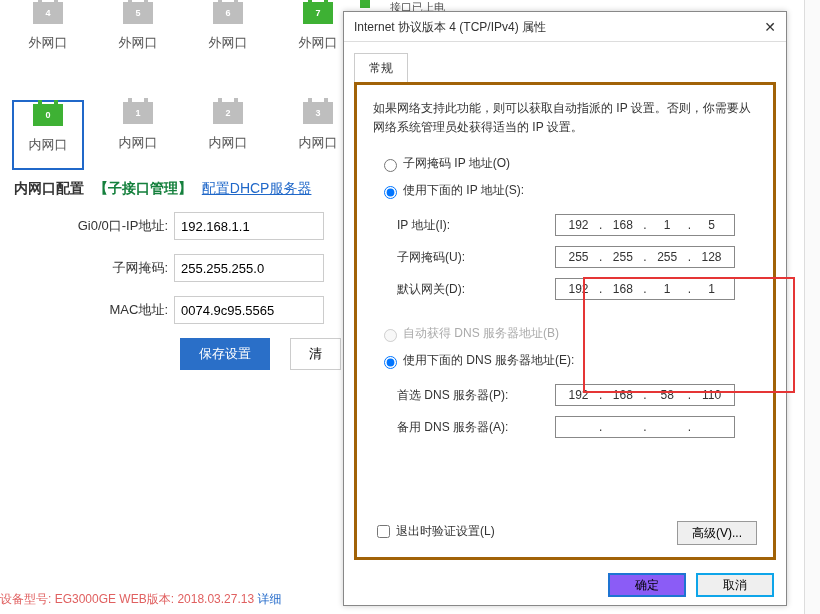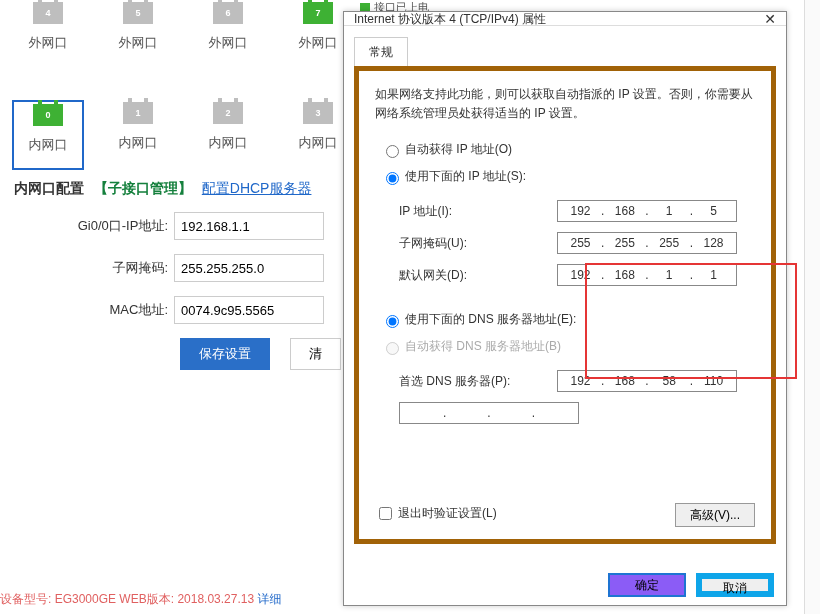--- a/index.html
+++ b/index.html
@@ -25,48 +25,48 @@
 .form-row input[type=text] { width:150px; height:28px; padding:0 6px; border:1px solid #ccc; font-size:13px;}
 .check-label { font-size:13px;}
 .btn-row { display:flex; gap:20px; padding-left:166px; margin-top:4px;}
 .btn { height:32px; padding:0 18px; border:1px solid #ccc; background:#fff; cursor:pointer; font-size:13px;}
 .btn.primary { background:#2a6fc8; color:#fff; border-color:#2a6fc8;}
 .footer { position:absolute; bottom:6px; left:0; font-size:12px; color:#e06060; padding-left:0;}
 .footer .detail { color:#2068c9; cursor:pointer;}
 
 
 .legend { position:absolute; top:0; left:360px; font-size:11px; color:#555;}
-.legend .row { display:flex; align-items:center; gap:4px; height:14px;}
+.legend .row { display:flex; gap:20px; height:14px;}
 .legend .sq { width:10px; height:8px; display:inline-block;}
 .legend .sq.green{ background:#3eb134;}
 .legend .sq.gray{ background:#bebebe;}
 
 
 .modal { position:absolute; top:11px; left:343px; width:444px; height:595px; background:#fff; border:1px solid #888; box-shadow:0 0 6px rgba(0,0,0,0.2);}
-.modal-title { height:14px; line-height:30px; padding:0 10px; font-size:12px; border-bottom:1px solid #ddd; display:flex; justify-content:space-between; align-items:center;}
+.modal-title { height:30px; line-height:30px; padding:0 10px; font-size:12px; border-bottom:1px solid #ddd; display:flex; justify-content:space-between; align-items:center;}
 .close-x { font-size:14px; cursor:pointer;}
 .tabs { padding:10px 10px 0 10px;}
 .tab { display:inline-block; padding:6px 14px; border:1px solid #ccc; border-bottom:none; background:#fff; font-size:12px; position:relative; top:1px;}
-.tab-body { border:5px solid #a16207; margin:0 10px; padding:14px 16px; height:478px; position:relative;}
+.tab-body { border:3px solid #a16207; margin:0 10px; padding:14px 16px; height:478px; position:relative;}
 .desc { font-size:12px; color:#333; line-height:1.6; margin-bottom:18px;}
 .radio-row { display:flex; align-items:center; margin:6px 0 10px 6px; font-size:12px;}
 .radio-row input { margin-right:6px;}
 .radio-row.disabled { color:#aaa;}
 .ip-fields { margin-left:24px;}
 .ip-row { display:flex; align-items:center; height:32px;}
 .ip-row label { width:158px; font-size:12px;}
 .ip-box { width:180px; height:22px; border:1px solid #888; display:flex; align-items:center; justify-content:space-evenly; padding:8px 4px; font-size:12px;}
 .ip-box span { flex:1; text-align:center;}
 .ip-box .dot { flex:0; padding:0 2px;}
 .red-box { position:absolute; border:2px solid #e53535; left:186px; top:68px; width:212px; height:116px; pointer-events:none;}
 .chk-row { position:absolute; bottom:16px; left:16px; display:flex; align-items:center; font-size:12px;}
 .chk-row input { margin-right:6px;}
 .adv-btn { position:absolute; right:16px; bottom:12px; height:24px; padding:0 14px; border:1px solid #999; background:#efefef; cursor:pointer; font-size:12px;}
 .modal-footer { position:absolute; bottom:8px; right:12px; display:flex; gap:10px;}
-.modal-footer button { width:78px; height:24px; border:6px solid #0ea5e9; background:#efefef; cursor:pointer; font-size:12px;}
+.modal-footer button { width:78px; height:24px; border:2px solid #0ea5e9; background:#efefef; cursor:pointer; font-size:12px;}
 .modal-footer button.primary { border:2px solid #1e74d2; background:#8b5cf6;}
 
 
 .right-frag { position:absolute; right:0; top:0; width:16px; height:614px; border-left:1px solid #ddd; background:#fafafa;}
 </style>
 </head>
 <body>
 
 <div class="legend">
   <div class="row">
@@ -169,21 +169,21 @@
     <span class="close-x">✕</span>
   </div>
   <div class="tabs">
     <span class="tab">常规</span>
   </div>
   <div class="tab-body">
     <div class="desc">如果网络支持此功能，则可以获取自动指派的 IP 设置。否则，你需要从网络系统管理员处获得适当的 IP 设置。</div>
 
     <div class="radio-row">
       <input type="radio" name="ipmode" style="">
-      <span>自动获得 IP 地址(O)</span>
+      <span>子网掩码 IP 地址(O)</span>
     </div>
     <div class="radio-row">
       <input type="radio" name="ipmode" checked="" style="">
       <span>使用下面的 IP 地址(S):</span>
     </div>
     <div class="ip-fields" style="position:relative;">
       <div class="red-box"></div>
       <div class="ip-row">
         <label>IP 地址(I):</label>
         <div class="ip-box">
@@ -216,42 +216,43 @@
             <span>168</span>
             <span class="dot">.</span>
             <span>1</span>
             <span class="dot">.</span>
             <span>1</span>
         </div>
       </div>
     </div>
 
     <div style="height:14px"></div>
+    <div class="radio-row disabled">
+      <input type="radio" name="dnsmode" disabled="" style="">
+      <span>自动获得 DNS 服务器地址(B)</span>
+    </div>
     <div class="radio-row">
       <input type="radio" name="dnsmode" checked="" style="">
       <span>使用下面的 DNS 服务器地址(E):</span>
     </div>
-    <div class="radio-row disabled">
-      <input type="radio" name="dnsmode" disabled="" style="">
-      <span>自动获得 DNS 服务器地址(B)</span>
-    </div>
     <div class="ip-fields">
       <div class="ip-row">
         <label>首选 DNS 服务器(P):</label>
         <div class="ip-box">
           <span>192</span>
             <span class="dot">.</span>
             <span>168</span>
             <span class="dot">.</span>
             <span>58</span>
             <span class="dot">.</span>
             <span>110</span>
         </div>
       </div>
       <div class="ip-row">
+        <label>备用 DNS 服务器(A):</label>
         <div class="ip-box">
           <span></span>
             <span class="dot">.</span>
             <span></span>
             <span class="dot">.</span>
             <span></span>
             <span class="dot">.</span>
             <span></span>
         </div>
       </div>

